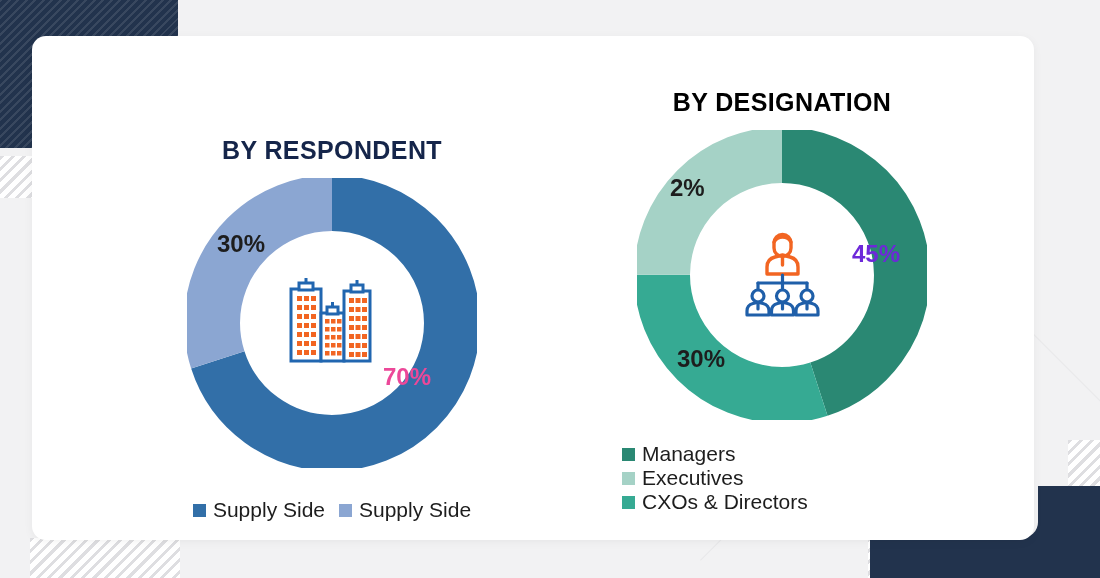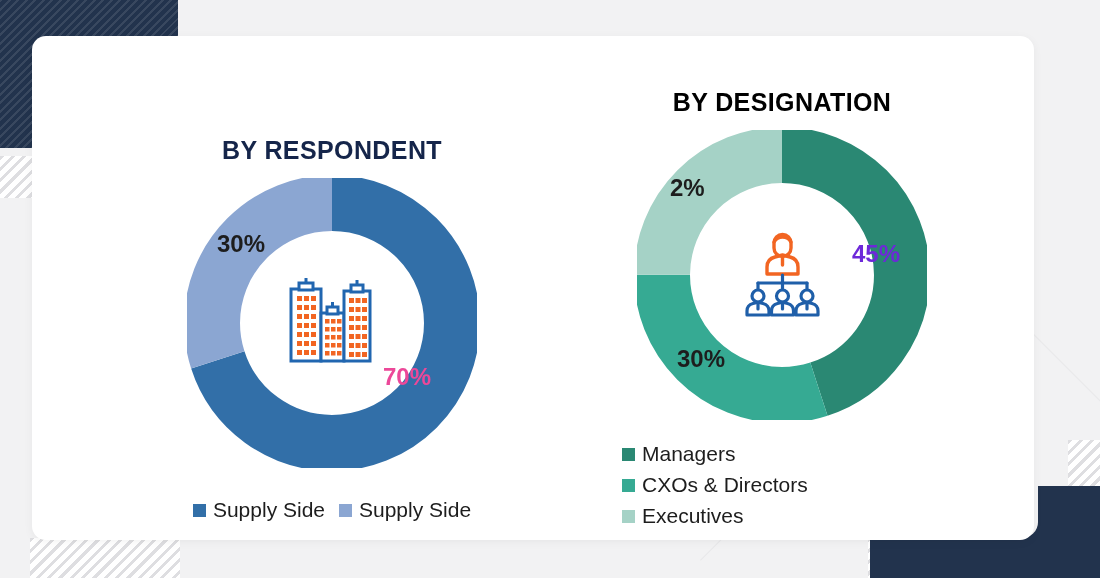--- a/index.html
+++ b/index.html
@@ -166,21 +166,20 @@
   }
 
   #legend-designation {
     top: 406px;
     padding-left: 70px;
     box-sizing: border-box;
   }
   #legend-designation .legend-inner {
     display: flex;
     flex-direction: column;
-    gap: 7px;
   }
 </style>
 </head>
 <body>
 
 <div id="canvas">
 
   <div class="deco stripe-navy" id="tl-fill"></div>
   <div class="deco" id="tl-gray-a"></div>
   <div class="deco stripe-gray" id="tl-gray-b"></div>
@@ -369,25 +368,25 @@
         </div>
       </div>
 
       <div class="legend" id="legend-designation">
         <div class="legend-inner">
           <div class="legend-row">
             <span class="legend-swatch" style="background:#2A8873;"></span>
             <span class="legend-label">Managers</span>
           </div>
           <div class="legend-row">
+            <span class="legend-swatch" style="background:#A5D2C6;"></span>
+            <span class="legend-label">Executives</span>
+          </div>
+          <div class="legend-row">
             <span class="legend-swatch" style="background:#36AA93;"></span>
             <span class="legend-label">CXOs &amp; Directors</span>
-          </div>
-          <div class="legend-row">
-            <span class="legend-swatch" style="background:#A5D2C6;"></span>
-            <span class="legend-label">Executives</span>
           </div>
         </div>
       </div>
     </div>
 
   </div>
 </div>
 
 </body></html>

